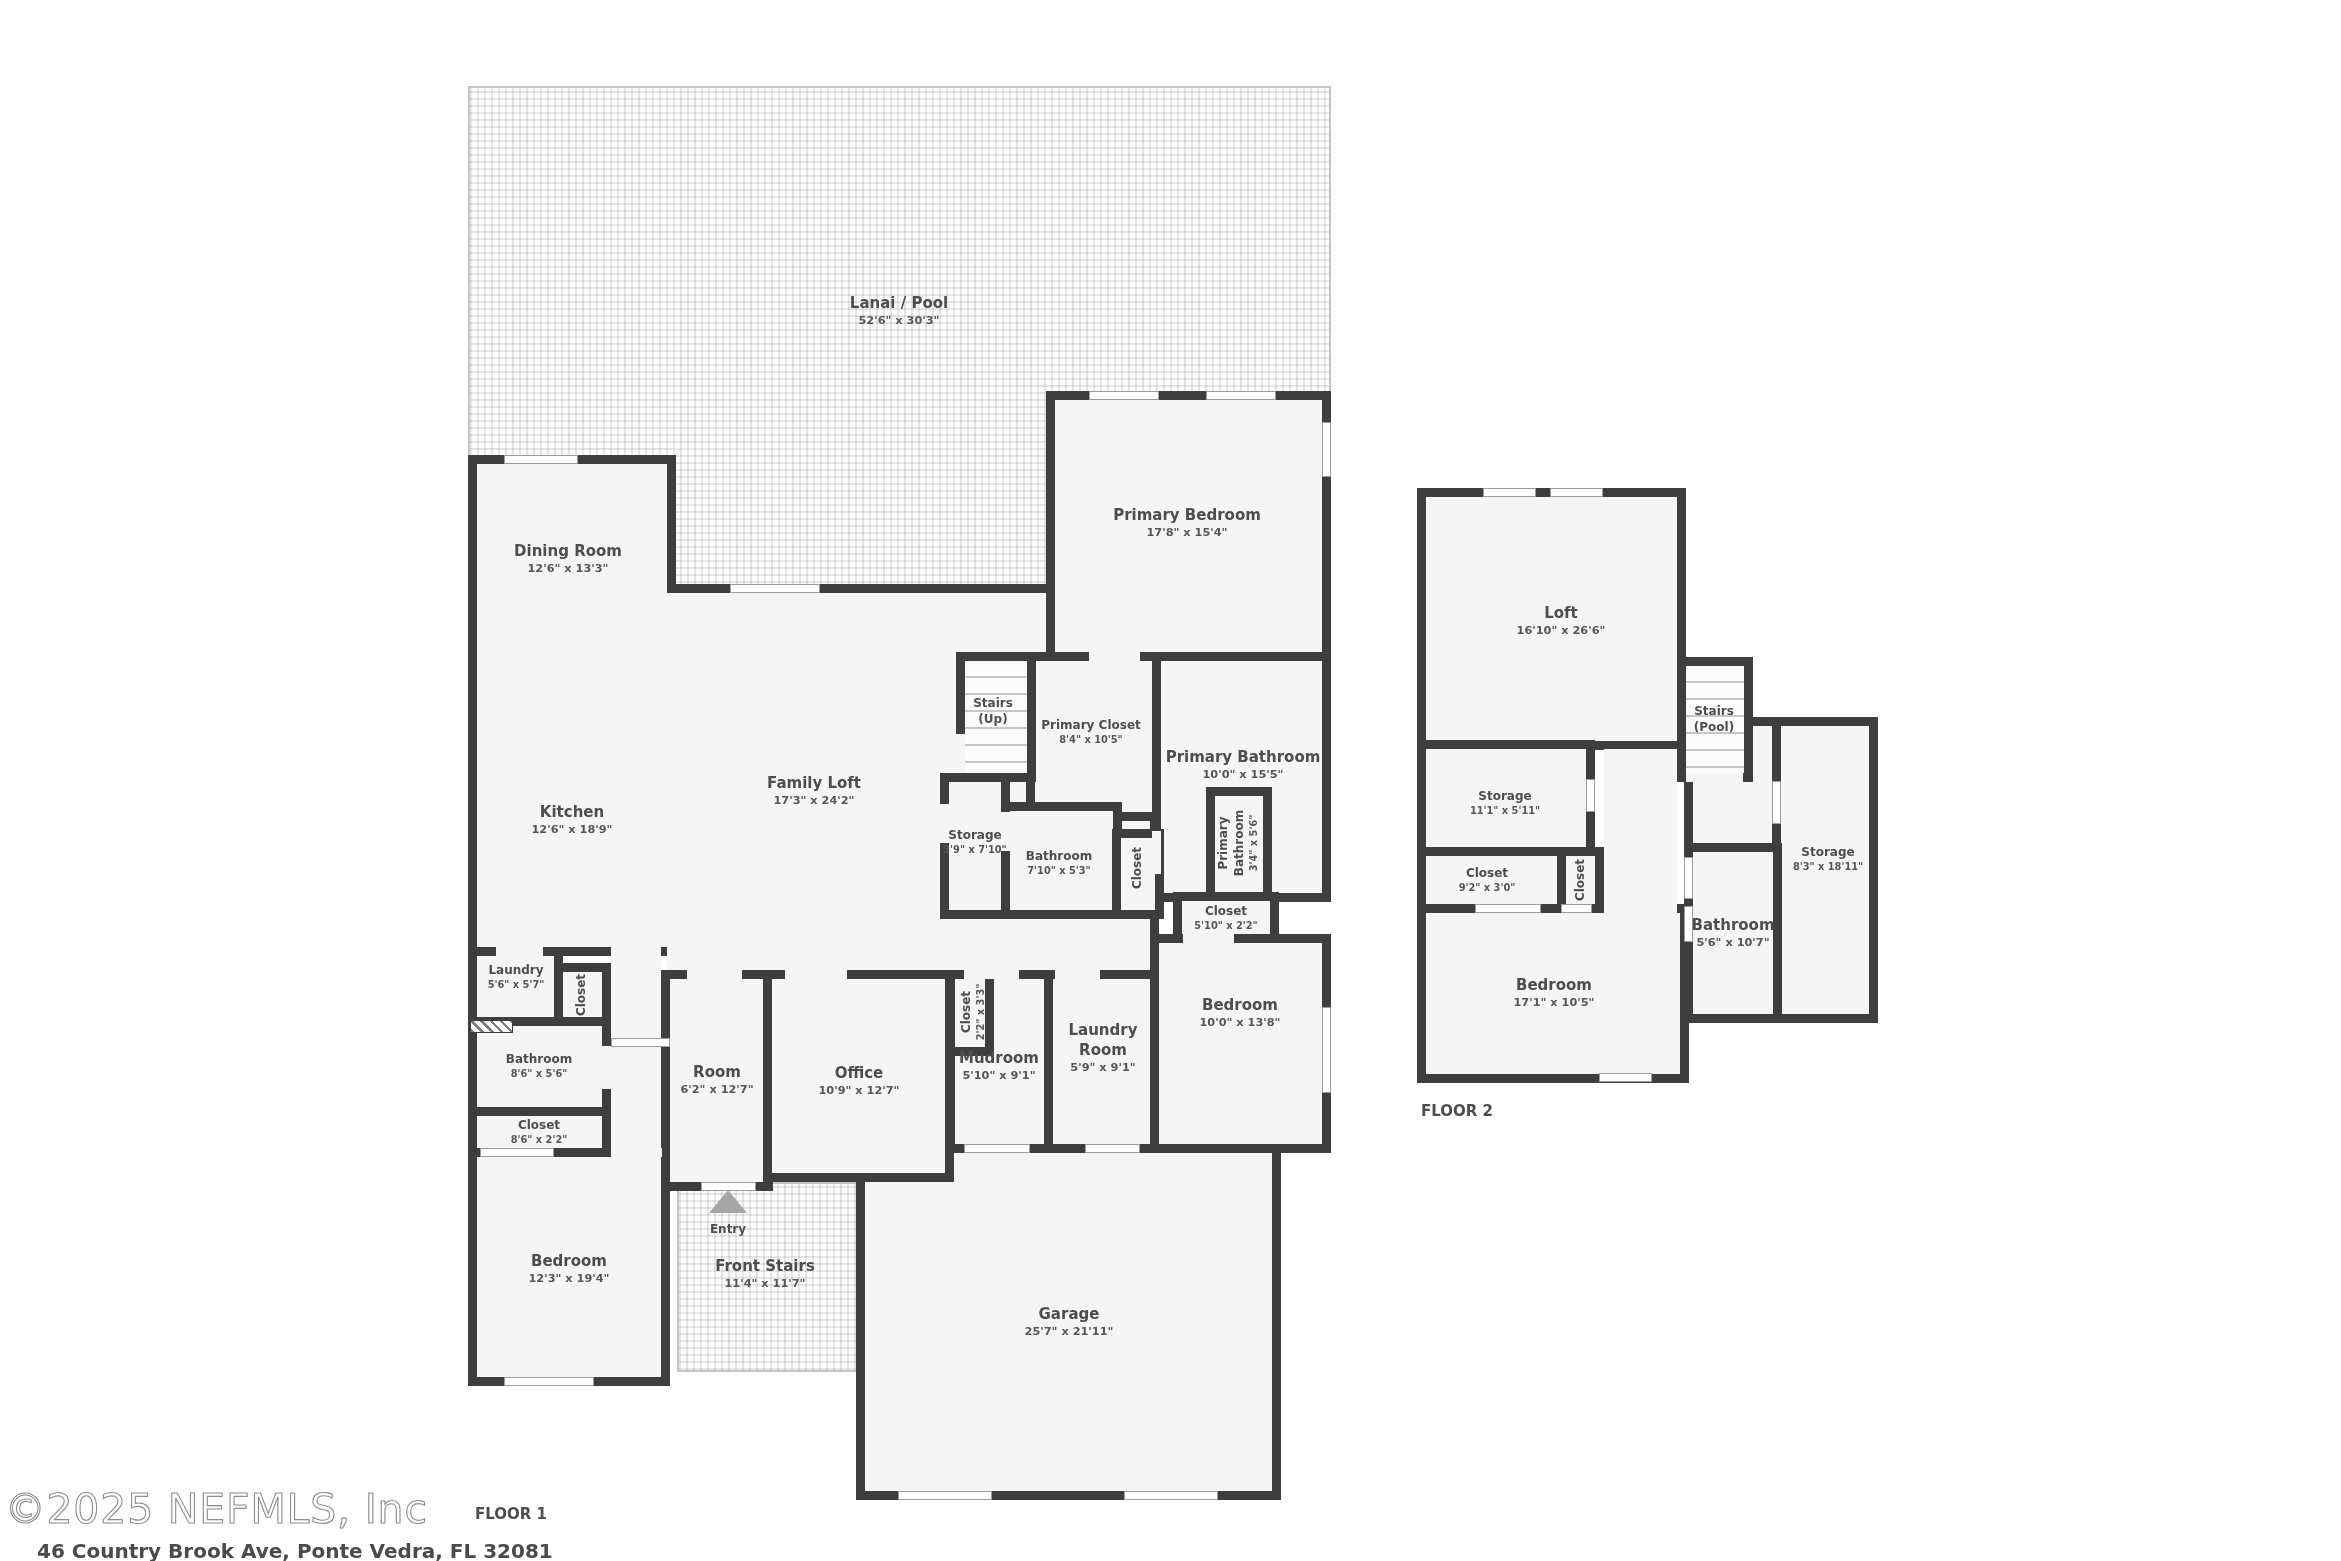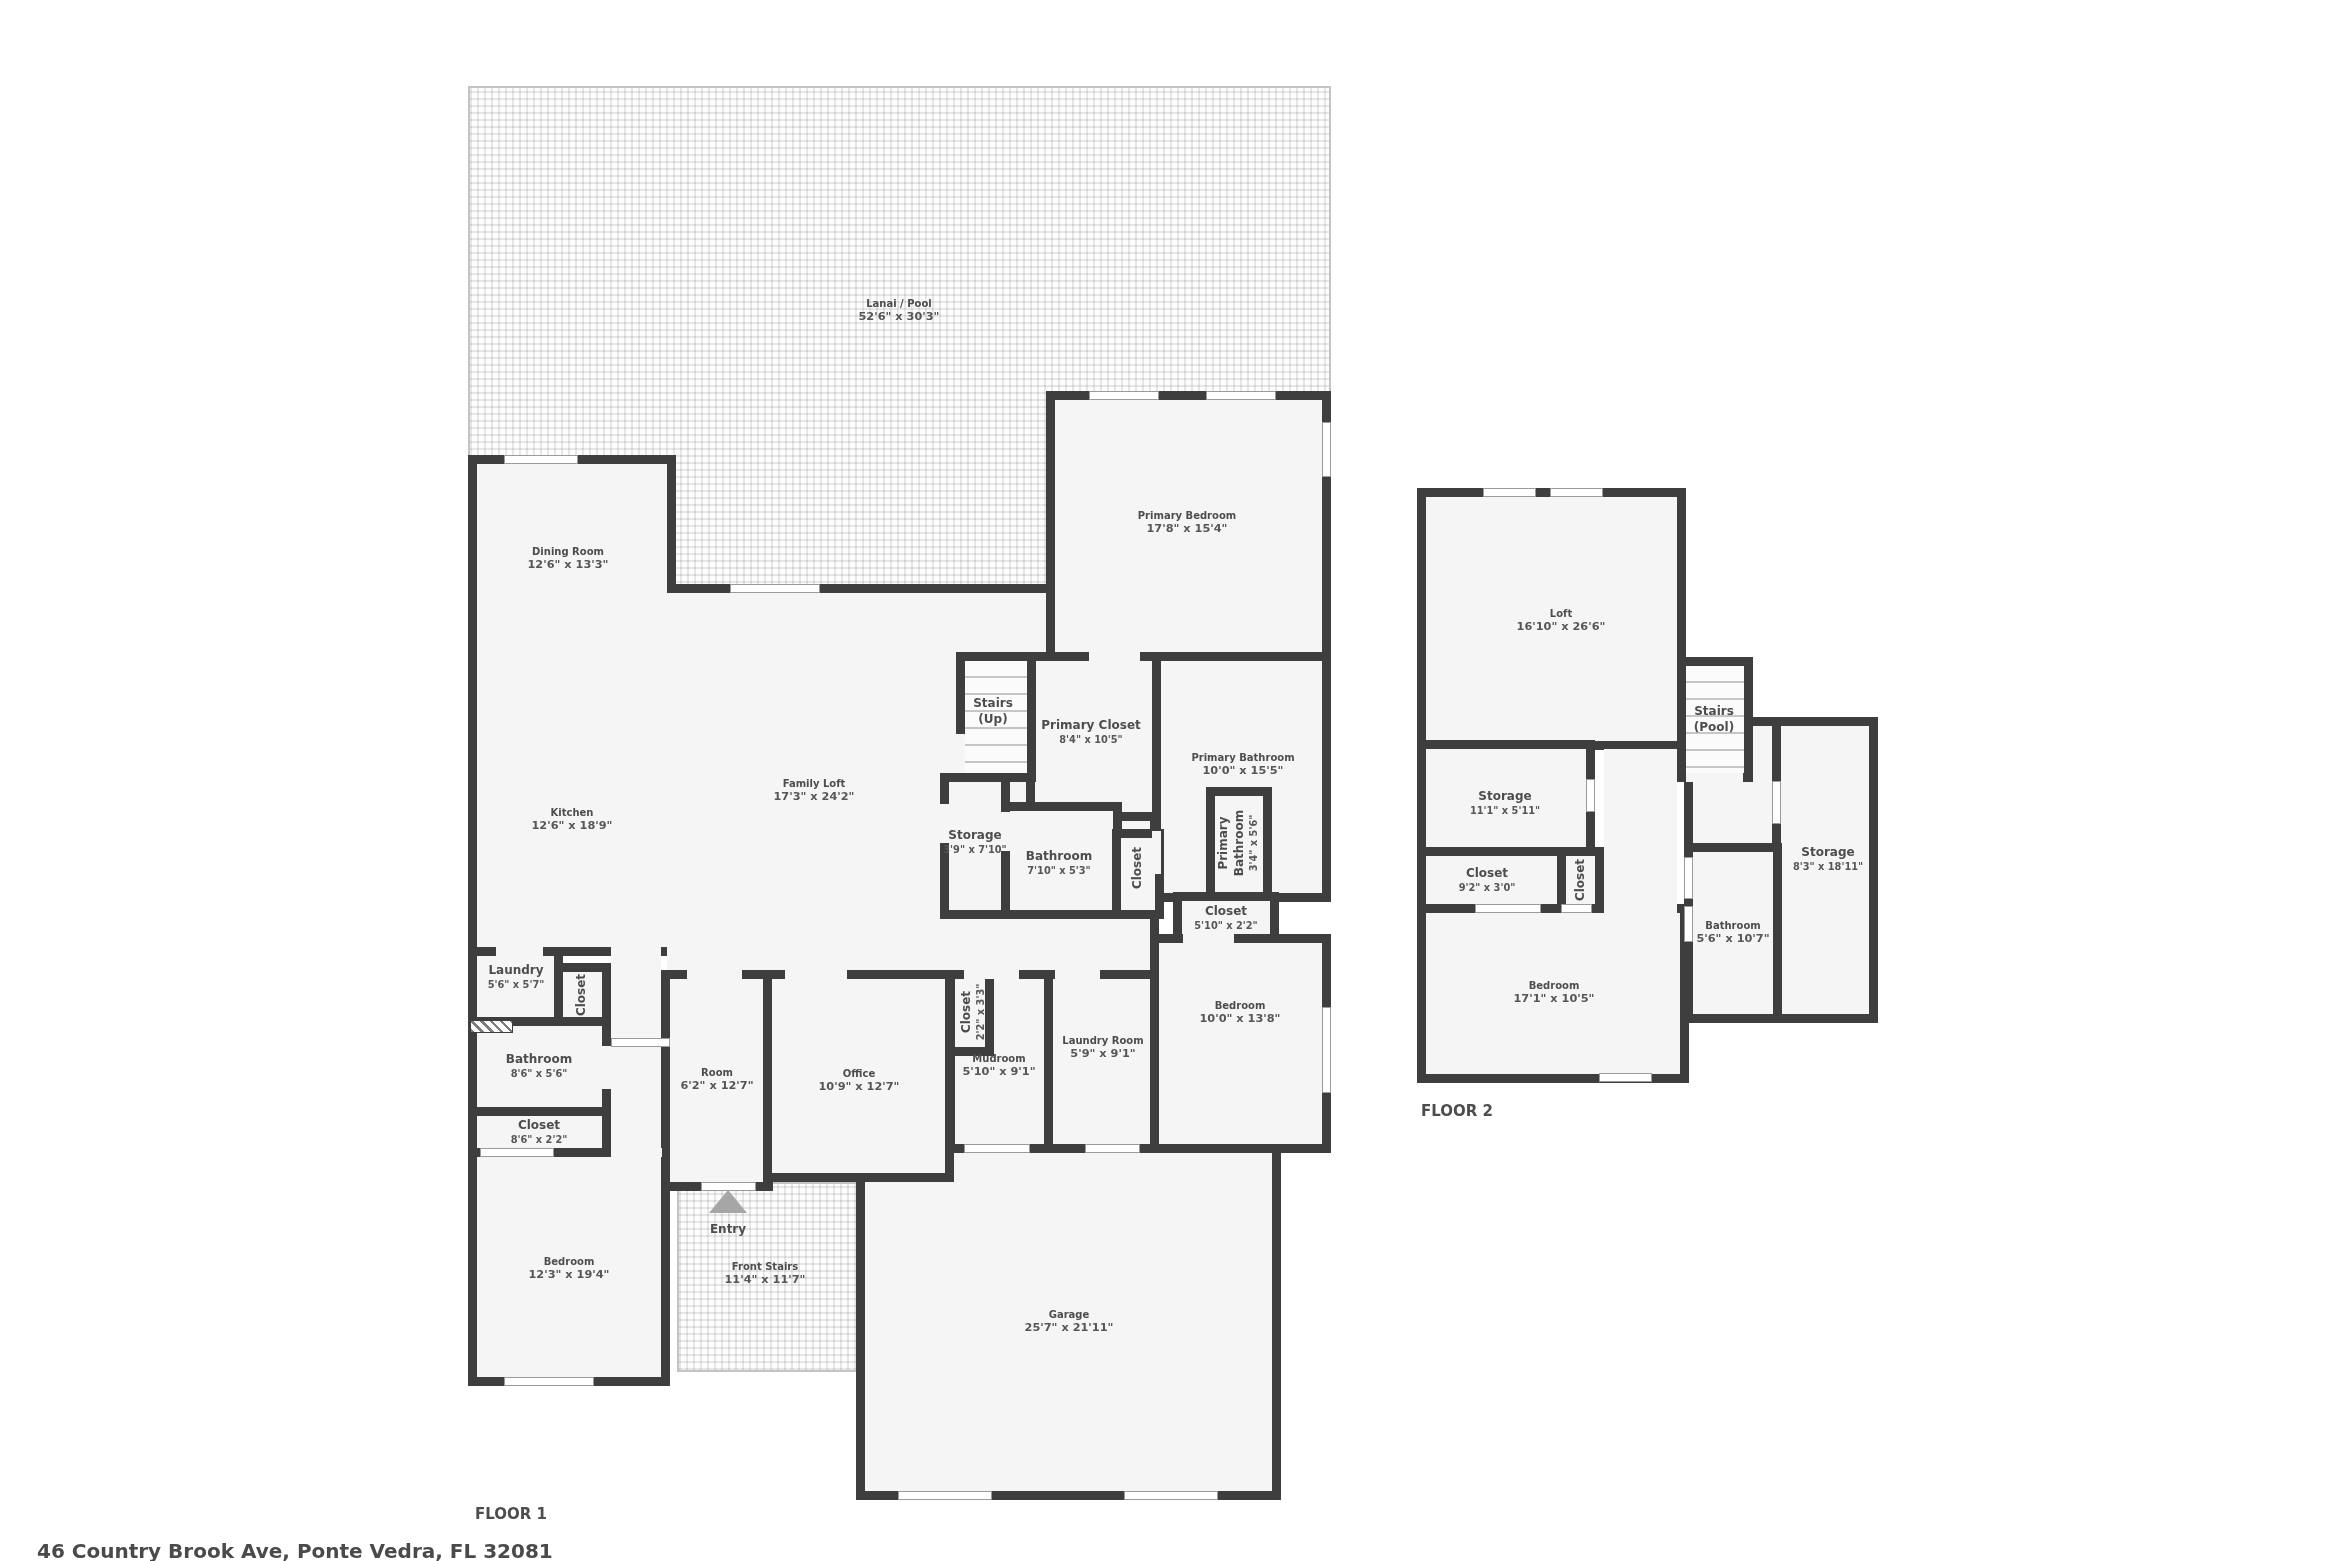--- a/index.html
+++ b/index.html
@@ -15,21 +15,21 @@
          background-image:
            repeating-linear-gradient(0deg, rgba(0,0,0,0.09) 0 1.6px, transparent 1.6px 7px, rgba(0,0,0,0.09) 7px 8.6px, transparent 8.6px 14px),
            repeating-linear-gradient(90deg, rgba(0,0,0,0.09) 0 1.6px, transparent 1.6px 7px, rgba(0,0,0,0.09) 7px 8.6px, transparent 8.6px 14px);}
   .hatchband{position:absolute;background:repeating-linear-gradient(45deg,#7d7d7d 0 2.3px,#fff 2.3px 7px);
              border:1.6px solid #3e3e3e;box-sizing:border-box;z-index:9;}
   .gap{position:absolute;background:#f5f5f5;z-index:10;}
   .win{position:absolute;background:#ffffff;border:1.6px solid #9a9a9a;box-sizing:border-box;z-index:10;}
   
   .lbl{position:absolute;transform:translate(-50%,-50%);text-align:center;color:#4d4d4d;
        line-height:1.32;white-space:nowrap;z-index:30;}
-  .nm{display:block;font-weight:bold;font-size:10px;}
+  .nm{display:block;font-weight:bold;font-size:15px;}
   .dm{display:block;font-weight:600;font-size:11.3px;color:#565656;}
   .sm .nm{font-size:12px;}
   .sm .dm{font-size:9.8px;}
   .st .dm{font-size:12px;font-weight:bold;color:#4d4d4d;}
   .vlbl{transform:translate(-50%,-50%) rotate(-90deg);}
   .wrap{white-space:normal;width:117px;}
   .vwrap{white-space:normal;width:101px;}
   
   .tri{position:absolute;width:0;height:0;border-left:19px solid transparent;border-right:19px solid transparent;
        border-bottom:23.4px solid #a6a6a6;z-index:12;}
@@ -258,18 +258,19 @@
     </div>
   <div class="lbl" style="left:1733px;top:933px">
     <span class="nm">Bathroom</span>
     <span class="dm">5'6" x 10'7"</span>
     </div>
   <div class="lbl" style="left:1554px;top:993px">
     <span class="nm">Bedroom</span>
     <span class="dm">17'1" x 10'5"</span>
     </div>
 
+  <div class="watermark">©2025 NEFMLS, Inc</div>
   <div class="floorlbl" style="left:475px;top:1505px">FLOOR 1</div>
   <div class="floorlbl" style="left:1421px;top:1102px">FLOOR 2</div>
   <div class="address">46 Country Brook Ave, Ponte Vedra, FL 32081</div>
 
 </div>
 
 
 </body></html>

